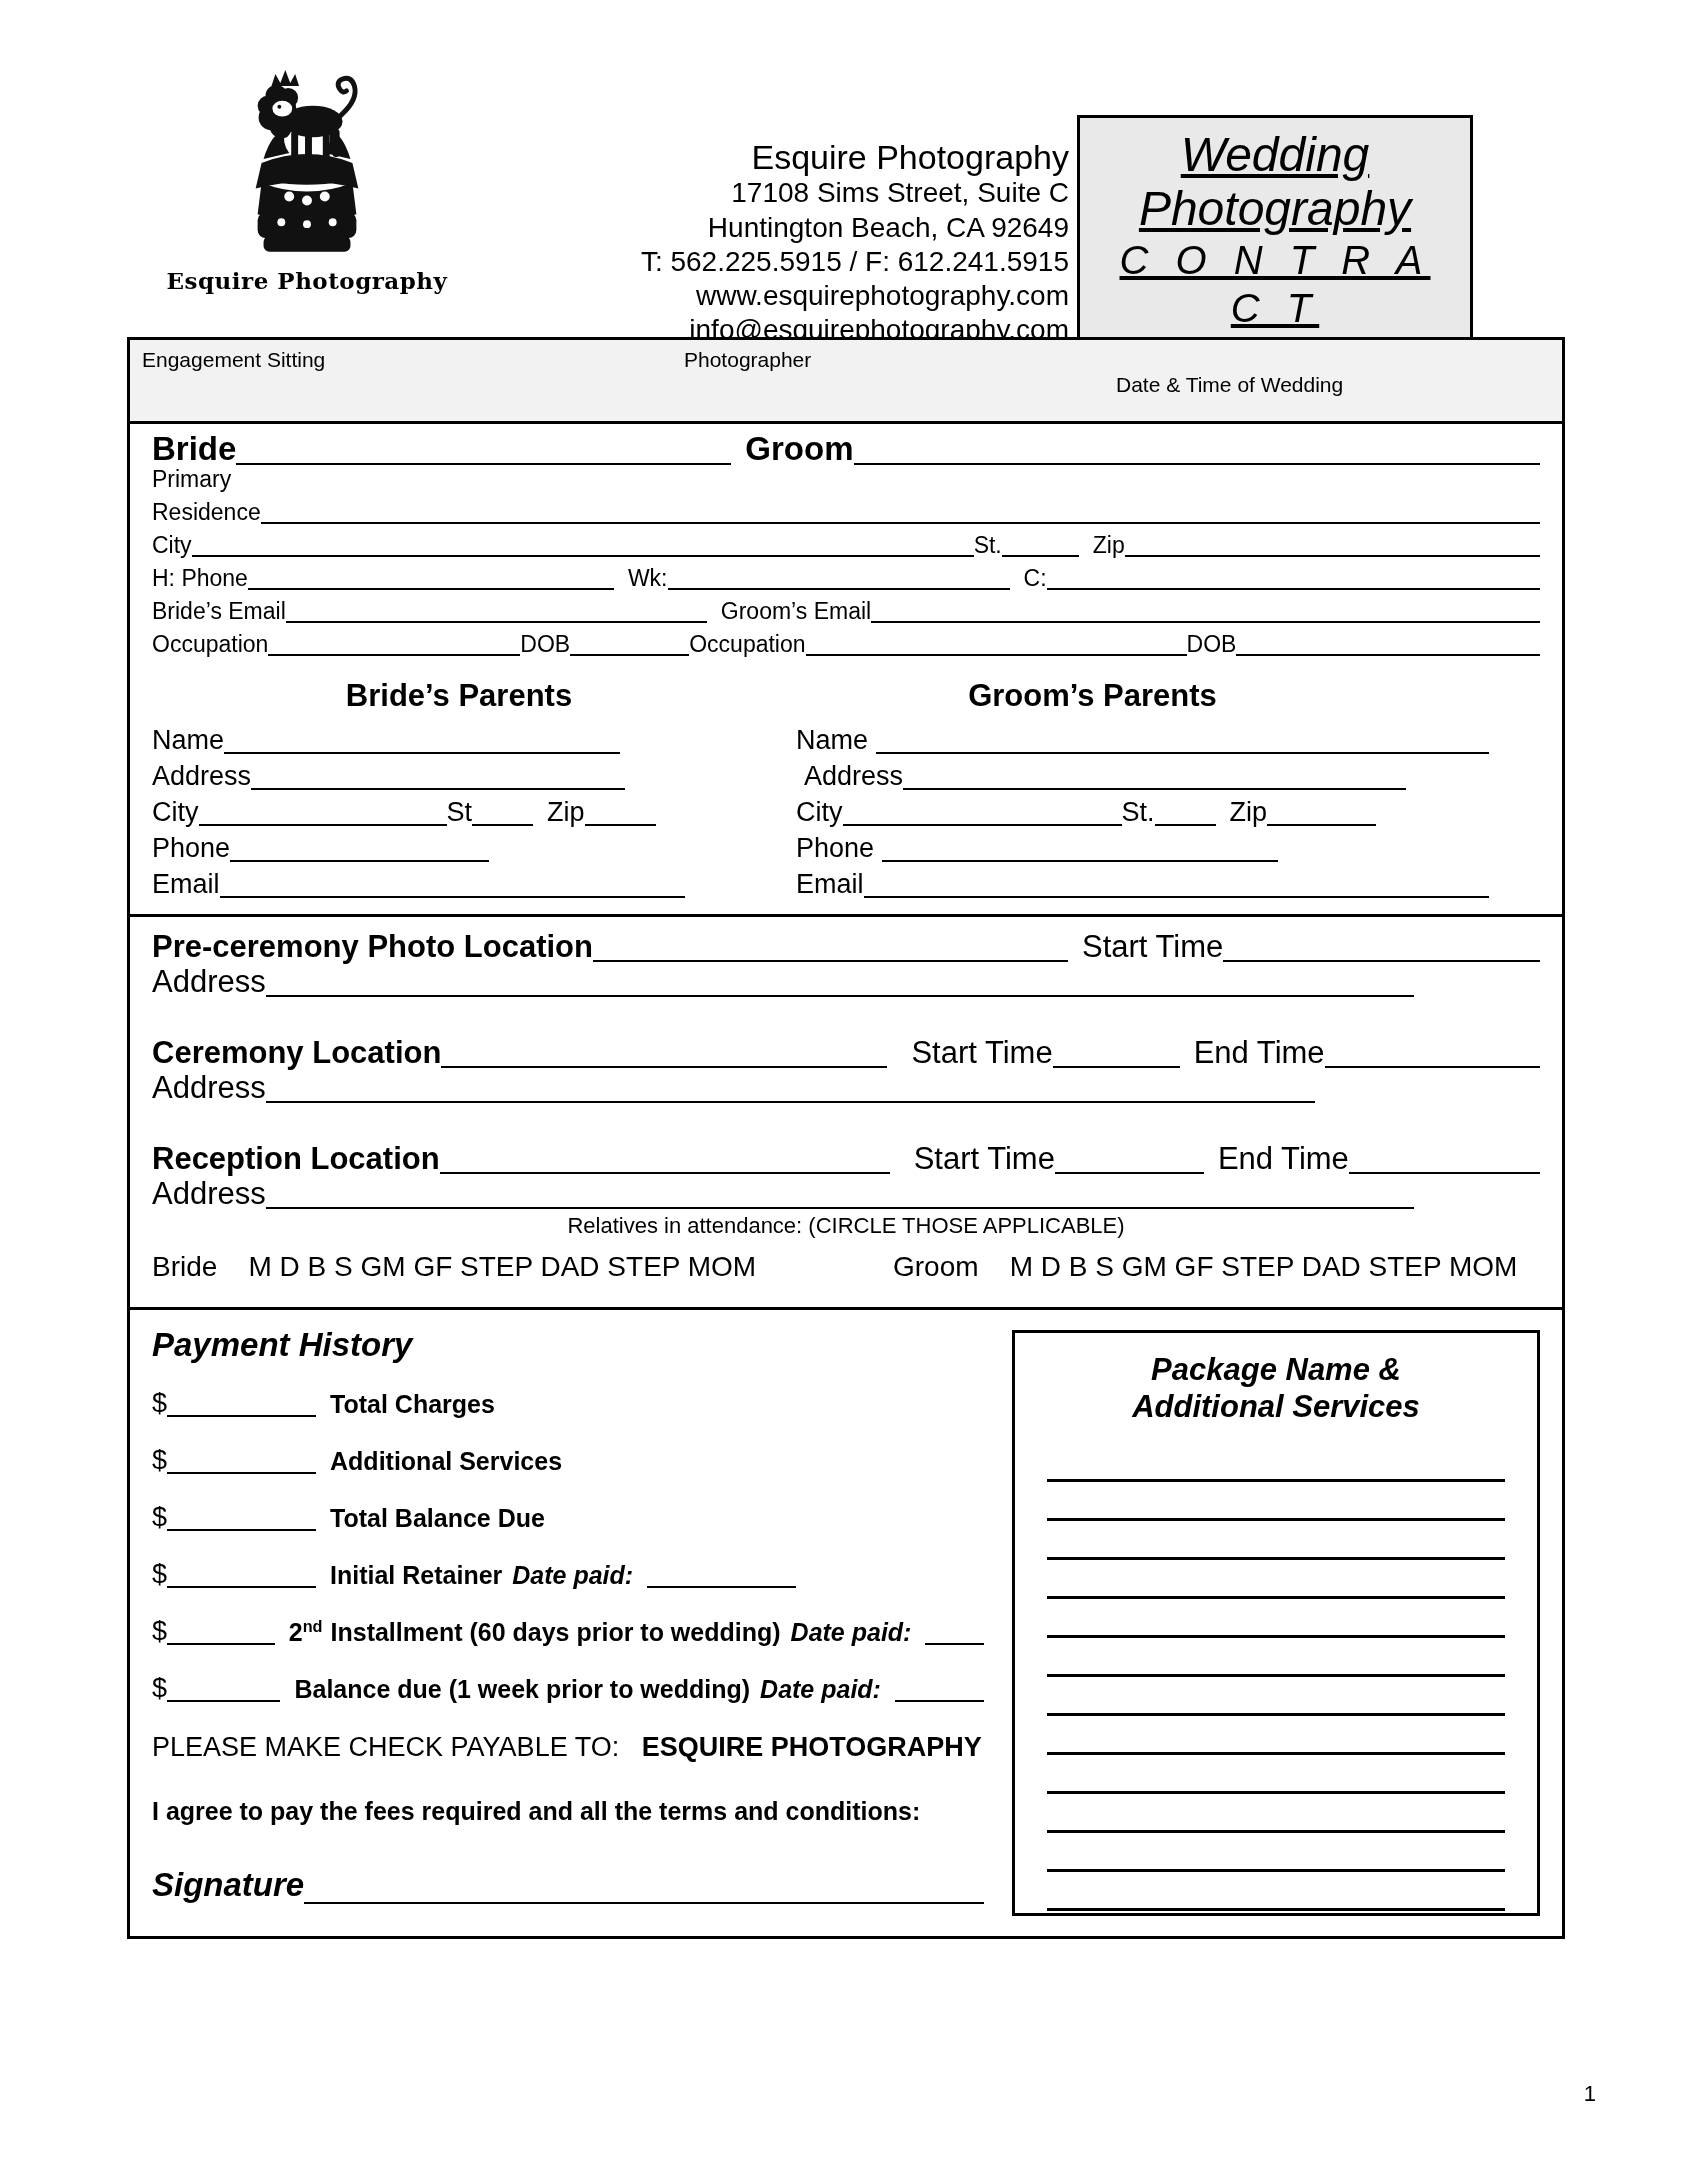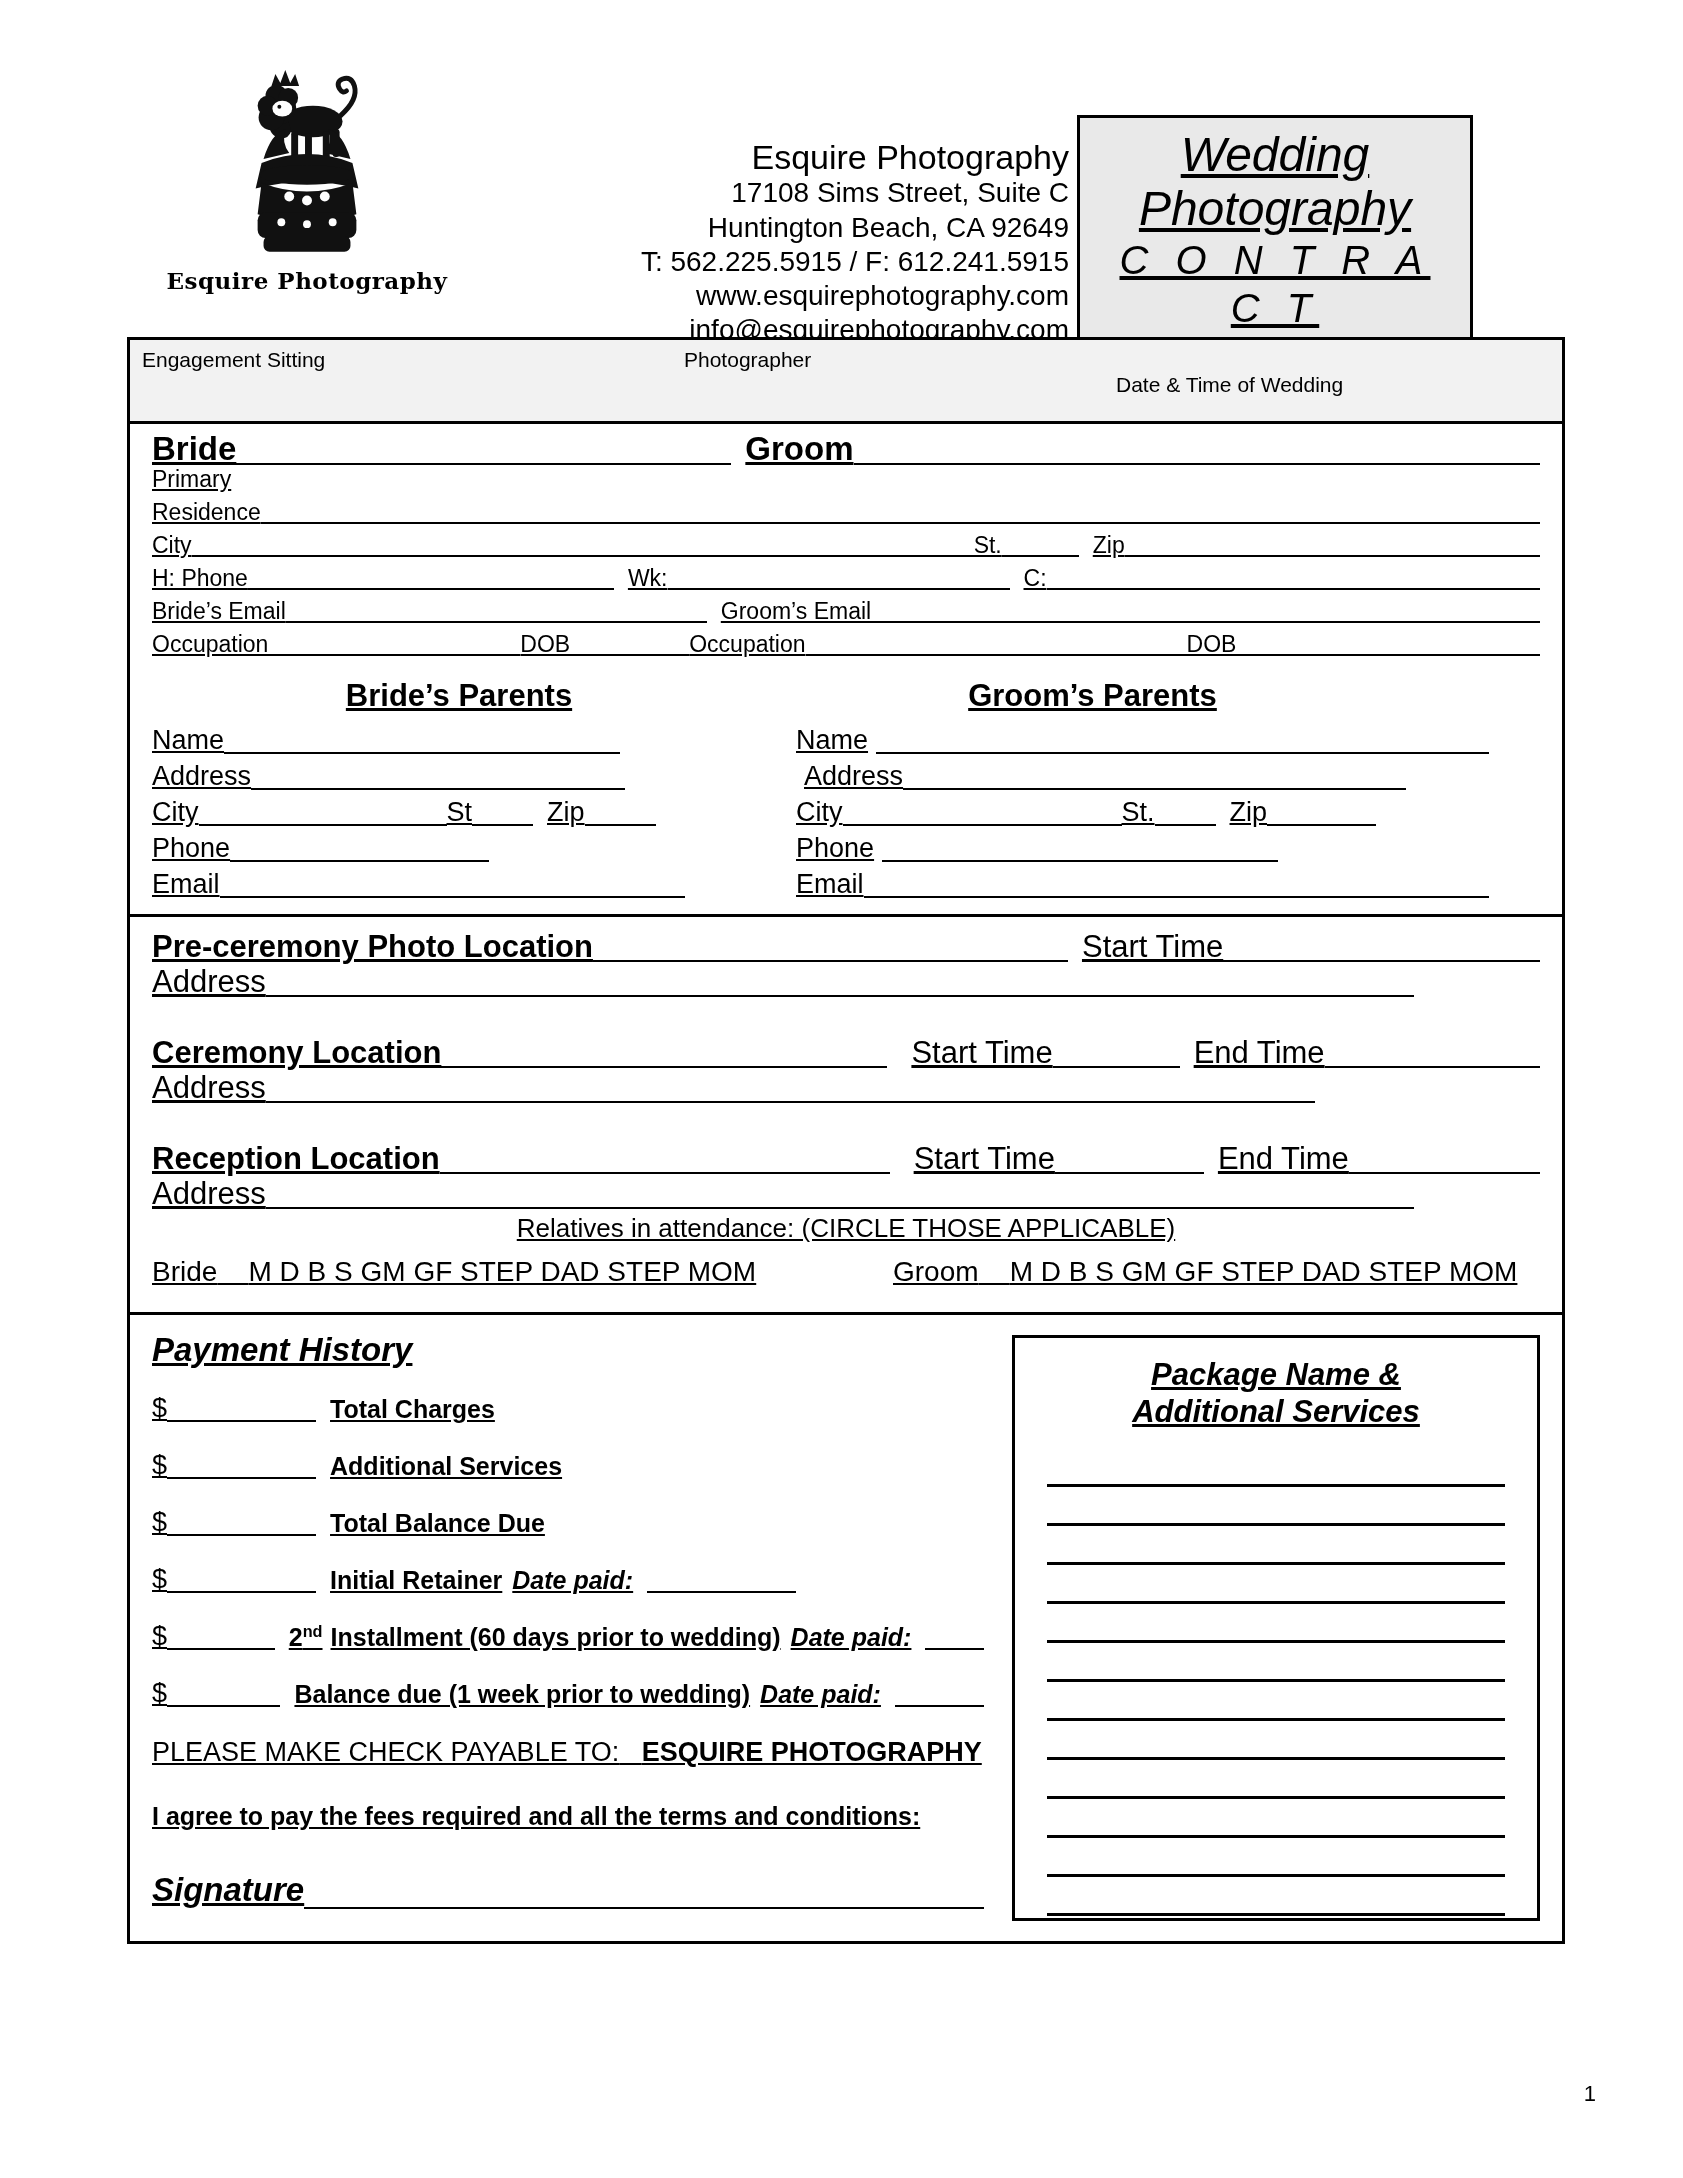--- a/index.html
+++ b/index.html
@@ -87,21 +87,20 @@
   }
 
   
   .frame {
     position: absolute;
     left: 127px;
     top: 337px;
     width: 1438px;
     border: 3px solid #000;
     box-sizing: border-box;
-    text-decoration: underline;
   }
   .sect {
     border-bottom: 3px solid #000;
     box-sizing: border-box;
   }
   .sect.last { border-bottom: none; }
 
   
   .strip {
     background: #f2f2f2;
@@ -173,21 +172,21 @@
     line-height: 1.0;
     white-space: nowrap;
     margin-bottom: 4px;
   }
   .locrow .big { font-weight: bold; }
   .spacer-lg { height: 36px; }
 
   
   .rel-title {
     text-align: center;
-    font-size: 26px;
+    font-size: 22px;
     margin-bottom: 12px;
   }
   .rel-line {
     display: flex;
     font-size: 28px;
     padding: 0 22px 10px 22px;
     gap: 48px;
   }
   .rel-left { width: 693px; }
   .rel-right { flex: 1; }

